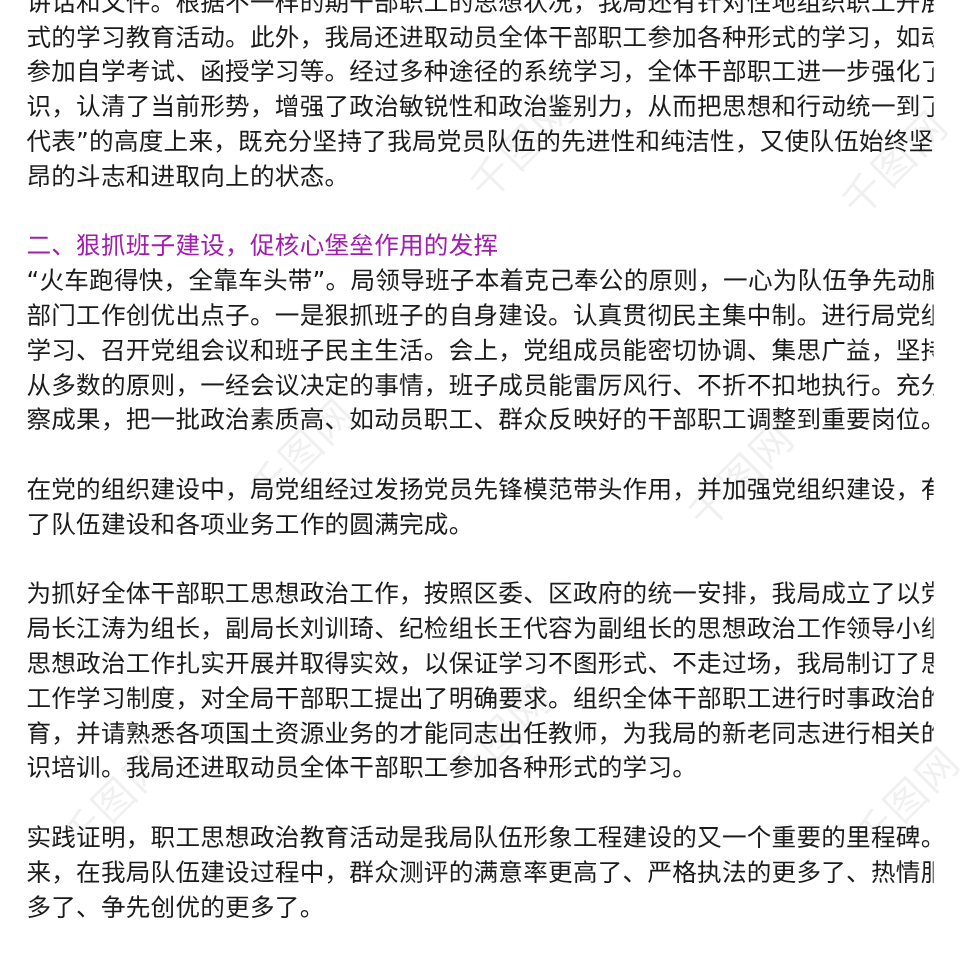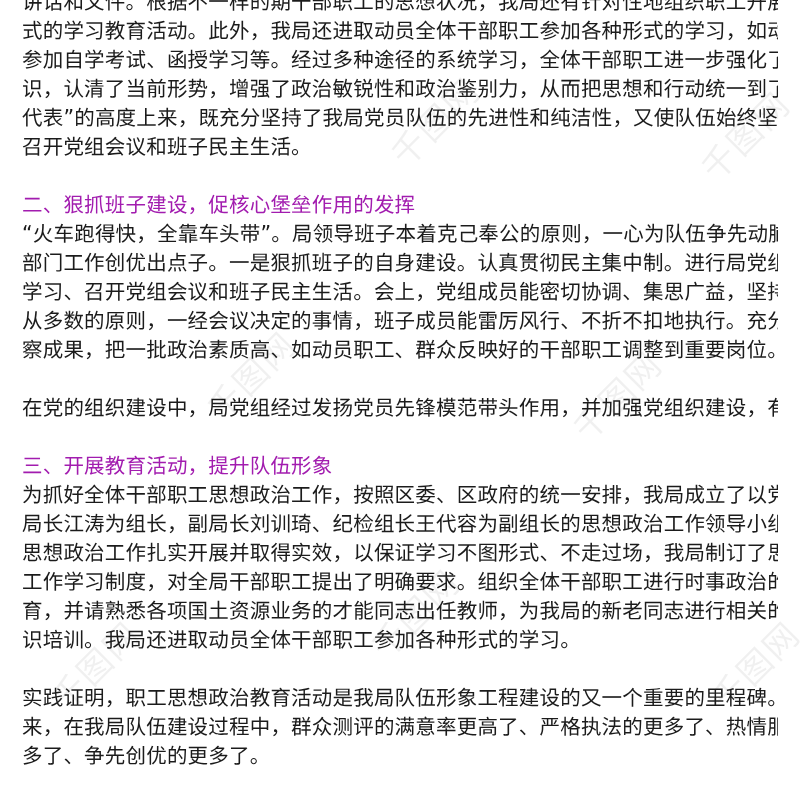--- a/index.html
+++ b/index.html
@@ -87,32 +87,32 @@
     <div class="watermark wm-f">千图网</div>
     <div class="watermark wm-g">千图网</div>
   </div>
 
   <div class="doc-body" id="doc-body">
       <div class="doc-line first-line">讲话和文件。根据不一样的期干部职工的思想状况，我局还有针对性地组织职工开展各种形</div>
       <div class="doc-line">式的学习教育活动。此外，我局还进取动员全体干部职工参加各种形式的学习，如动员职工</div>
       <div class="doc-line">参加自学考试、函授学习等。经过多种途径的系统学习，全体干部职工进一步强化了政治意</div>
       <div class="doc-line">识，认清了当前形势，增强了政治敏锐性和政治鉴别力，从而把思想和行动统一到了“三个</div>
       <div class="doc-line">代表”的高度上来，既充分坚持了我局党员队伍的先进性和纯洁性，又使队伍始终坚持了高</div>
-      <div class="doc-line">召开党组会议和班子民主生活。</div>
+      <div class="doc-line">昂的斗志和进取向上的状态。</div>
       <div class="para-gap"></div>
       <div class="doc-heading">二、狠抓班子建设，促核心堡垒作用的发挥</div>
       <div class="doc-line">“火车跑得快，全靠车头带”。局领导班子本着克己奉公的原则，一心为队伍争先动脑子，为</div>
       <div class="doc-line">部门工作创优出点子。一是狠抓班子的自身建设。认真贯彻民主集中制。进行局党组中心组</div>
       <div class="doc-line">学习、召开党组会议和班子民主生活。会上，党组成员能密切协调、集思广益，坚持少数服</div>
       <div class="doc-line">从多数的原则，一经会议决定的事情，班子成员能雷厉风行、不折不扣地执行。充分利用考</div>
       <div class="doc-line">察成果，把一批政治素质高、如动员职工、群众反映好的干部职工调整到重要岗位。</div>
       <div class="para-gap"></div>
       <div class="doc-line">在党的组织建设中，局党组经过发扬党员先锋模范带头作用，并加强党组织建设，有效促进</div>
+      <div class="doc-line">了队伍建设和各项业务工作的圆满完成。</div>
       <div class="para-gap"></div>
-      <div class="doc-heading">三、开展教育活动，提升队伍形象</div>
       <div class="doc-line">为抓好全体干部职工思想政治工作，按照区委、区政府的统一安排，我局成立了以党组书记、</div>
       <div class="doc-line">局长江涛为组长，副局长刘训琦、纪检组长王代容为副组长的思想政治工作领导小组，为使</div>
       <div class="doc-line">思想政治工作扎实开展并取得实效，以保证学习不图形式、不走过场，我局制订了思想政治</div>
       <div class="doc-line">工作学习制度，对全局干部职工提出了明确要求。组织全体干部职工进行时事政治的学习教</div>
       <div class="doc-line">育，并请熟悉各项国土资源业务的才能同志出任教师，为我局的新老同志进行相关的业务知</div>
       <div class="doc-line">识培训。我局还进取动员全体干部职工参加各种形式的学习。</div>
       <div class="para-gap"></div>
       <div class="doc-line">实践证明，职工思想政治教育活动是我局队伍形象工程建设的又一个重要的里程碑。今年以</div>
       <div class="doc-line">来，在我局队伍建设过程中，群众测评的满意率更高了、严格执法的更多了、热情服务的更</div>
       <div class="doc-line">多了、争先创优的更多了。</div>

